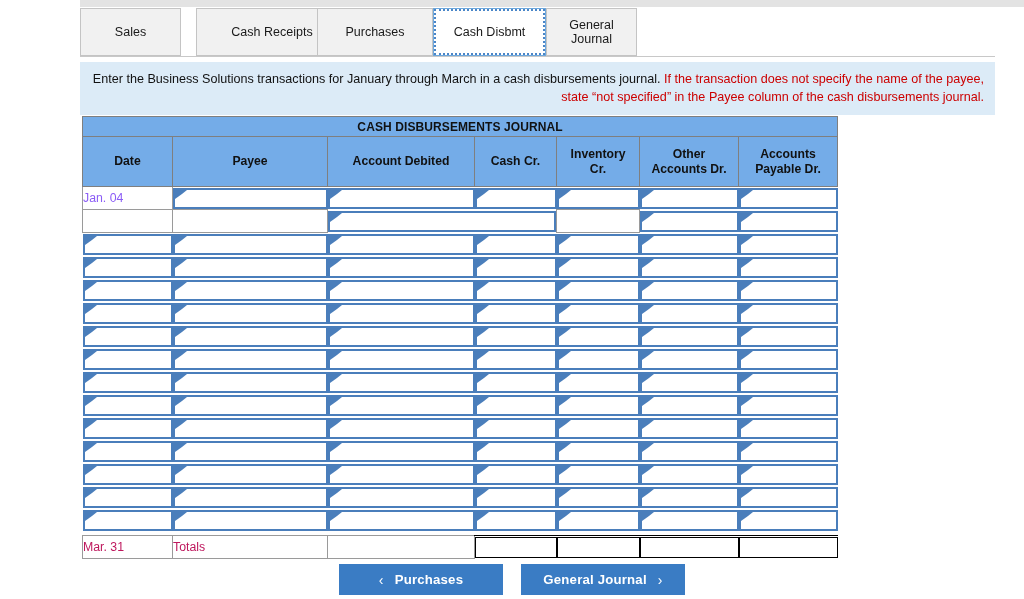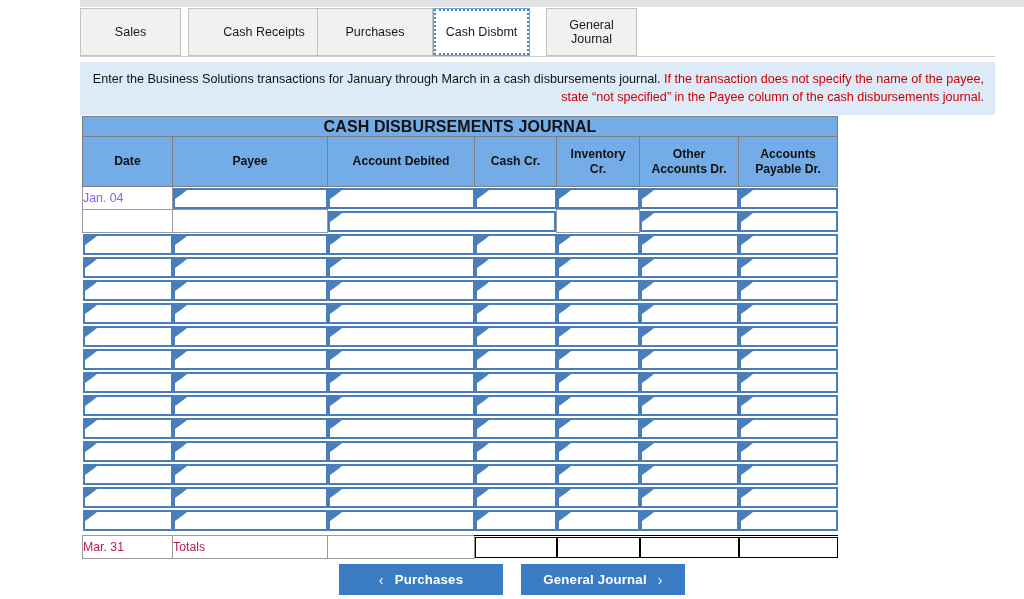--- a/index.html
+++ b/index.html
@@ -62,21 +62,21 @@
     border-collapse: collapse;
     table-layout: fixed;
   }
   .journal td, .journal th { padding: 0; margin: 0; }
 
   .jtitle {
     background: #74ace8;
     border: 1px solid #7f7f7f;
     height: 20px;
     text-align: center;
-    font-size: 16px; font-weight: bold; color: #111;
+    font-size: 12px; font-weight: bold; color: #111;
     letter-spacing: .1px;
   }
   .jhead {
     background: #74ace8;
     border: 1px solid #7f7f7f;
     height: 50px;
     text-align: center; vertical-align: middle;
     font-size: 12.2px; font-weight: bold; color: #111;
     line-height: 1.18;
     white-space: pre-line;
@@ -169,23 +169,23 @@
 </head>
 <body>
 
 <div id="page">
 
   <div class="top-strip"></div>
 
   <div class="tabbar">
     <div class="tabbar-underline"></div>
     <div class="tab" style="left:0px;   width:101px;">Sales</div>
-    <div class="tab" style="left:108px; width:152px;">Cash Receipts</div>
+    <div class="tab" style="left:116px; width:152px;">Cash Receipts</div>
     <div class="tab" style="left:237px; width:116px;">Purchases</div>
-    <div class="tab active" style="left:353px; width:97px;">Cash Disbmt</div>
+    <div class="tab active" style="left:353px; width:113px;">Cash Disbmt</div>
     <div class="tab" style="left:466px; width:91px;">General
 Journal</div>
   </div>
 
   <div class="instructions">
     <span>Enter the Business Solutions transactions for January through March in a cash disbursements journal. </span><span class="red">If the transaction does not specify the name of the payee, state “not specified” in the Payee column of the cash disbursements journal.</span>
   </div>
 
   <table class="journal">
     <colgroup>

